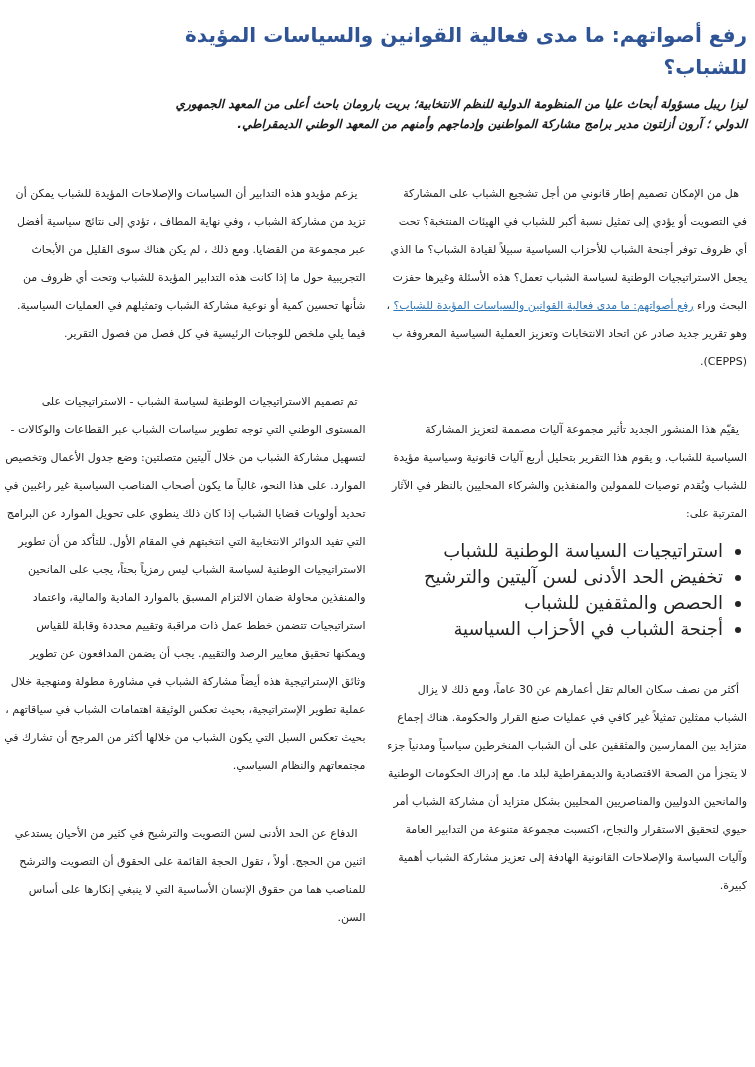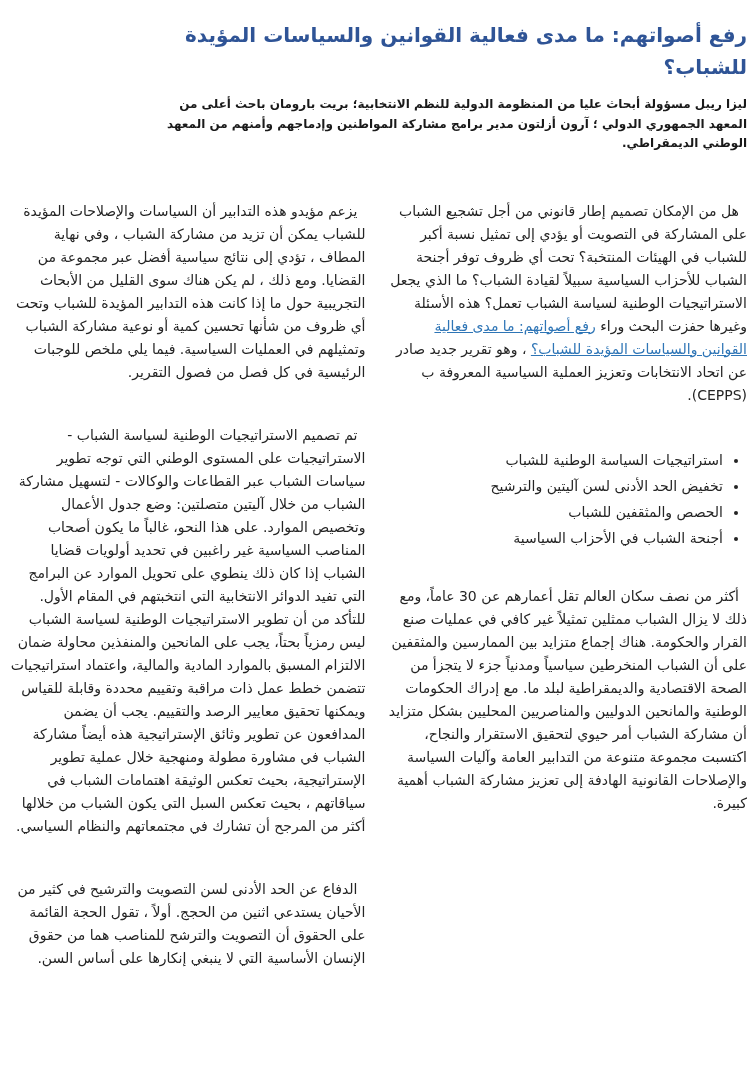--- a/index.html
+++ b/index.html
@@ -24,72 +24,74 @@
     font-weight: bold;
     line-height: 1.58;
     text-align: right;
     color: #2F5496;
     margin-bottom: 12px;
   }
   .byline {
     width: 582px;
     font-size: 12px;
     font-weight: bold;
+    font-style: italic;
     line-height: 1.62;
     text-align: right;
     color: #1a1a1a;
     margin-bottom: 6px;
   }
   .columns {
     display: flex;
     gap: 20px;
     margin-top: 46px;
     align-items: flex-start;
   }
   .col { flex: 1 1 0; min-width: 0; }
   .para {
-    font-size: 14px;
-    line-height: 23px;
+    font-size: 11px;
+    line-height: 28px;
     text-align: right;
     text-indent: 8px;          
     margin-bottom: 40px;
     color: #242424;
   }
   .para.tight { margin-bottom: 0; }
   .report-link {
     color: #2E75B6;
     text-decoration: underline;
     cursor: pointer;
   }
   .bullets {
     list-style: disc;
     margin: 10px 24px 34px 0;
     padding: 0;
   }
   .bullets li {
-    font-size: 14px;
+    font-size: 18px;
     line-height: 26px;
     text-align: right;
     color: #242424;
   }
 </style>
 </head>
 <body>
 
 <div class="doc">
 
   <h1 class="title">رفع أصواتهم: ما مدى فعالية القوانين والسياسات المؤيدة للشباب؟</h1>
 
   <p class="byline">ليزا ريبل مسؤولة أبحاث عليا من المنظومة الدولية للنظم الانتخابية؛ بريت بارومان باحث أعلى من المعهد الجمهوري الدولي ؛ آرون أزلتون مدير برامج مشاركة المواطنين وإدماجهم وأمنهم من المعهد الوطني الديمقراطي.</p>
 
   <div class="columns">
 
     <div class="col">
       <p class="para"><span>هل من الإمكان تصميم إطار قانوني من أجل تشجيع الشباب على المشاركة في التصويت أو يؤدي إلى تمثيل نسبة أكبر للشباب في الهيئات المنتخبة؟ تحت أي ظروف توفر أجنحة الشباب للأحزاب السياسية سبيلاً لقيادة الشباب؟ ما الذي يجعل الاستراتيجيات الوطنية لسياسة الشباب تعمل؟ هذه الأسئلة وغيرها حفزت البحث وراء </span><a class="report-link" href="#">رفع أصواتهم: ما مدى فعالية القوانين والسياسات المؤيدة للشباب؟</a><span> ، وهو تقرير جديد صادر عن اتحاد الانتخابات وتعزيز العملية السياسية المعروفة ب (CEPPS).</span></p>
 
+      <p class="para tight">يقيّم هذا المنشور الجديد تأثير مجموعة آليات مصممة لتعزيز المشاركة السياسية للشباب. و يقوم هذا التقرير بتحليل أربع آليات قانونية وسياسية مؤيدة للشباب ويُقدم توصيات للممولين والمنفذين والشركاء المحليين بالنظر في الآثار المترتبة على:</p>
 
       <ul class="bullets">
         <li>استراتيجيات السياسة الوطنية للشباب</li>
         <li>تخفيض الحد الأدنى لسن آليتين والترشيح</li>
         <li>الحصص والمثقفين للشباب</li>
         <li>أجنحة الشباب في الأحزاب السياسية</li>
       </ul>
 
       <p class="para">أكثر من نصف سكان العالم تقل أعمارهم عن 30 عاماً، ومع ذلك لا يزال الشباب ممثلين تمثيلاً غير كافي في عمليات صنع القرار والحكومة. هناك إجماع متزايد بين الممارسين والمثقفين على أن الشباب المنخرطين سياسياً ومدنياً جزء لا يتجزأ من الصحة الاقتصادية والديمقراطية لبلد ما. مع إدراك الحكومات الوطنية والمانحين الدوليين والمناصريين المحليين بشكل متزايد أن مشاركة الشباب أمر حيوي لتحقيق الاستقرار والنجاح، اكتسبت مجموعة متنوعة من التدابير العامة وآليات السياسة والإصلاحات القانونية الهادفة إلى تعزيز مشاركة الشباب أهمية كبيرة.</p>
     </div>

